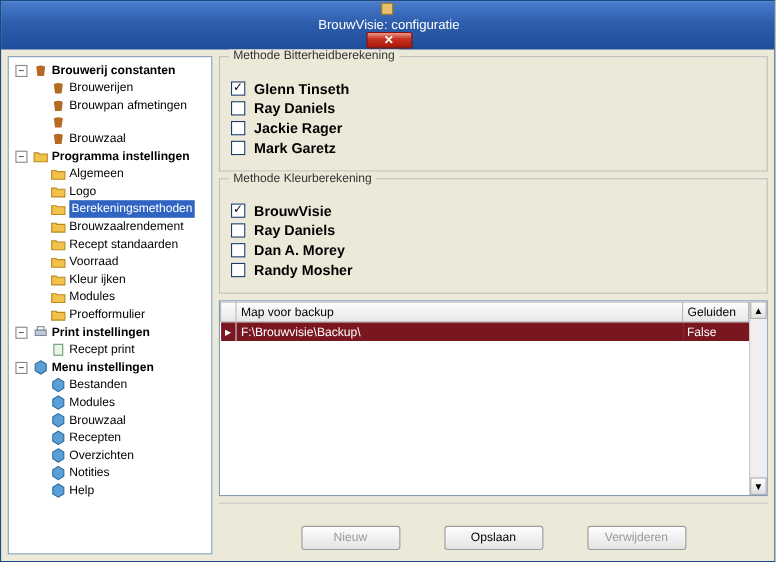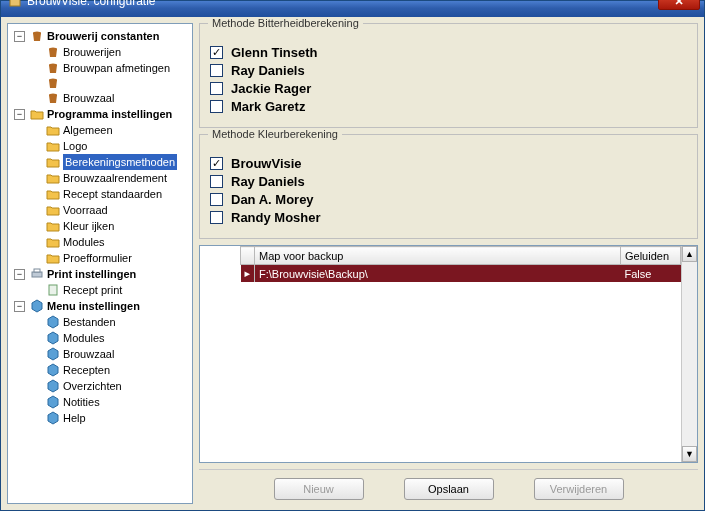--- a/index.html
+++ b/index.html
@@ -14,27 +14,28 @@
   }
   .window {
     width: 705px;
     height: 511px;
     border: 1px solid #1b4a80;
     background: #ece9d8;
     display: flex;
     flex-direction: column;
   }
   .titlebar {
-    height: 16px;
+    height: 44px;
     background: linear-gradient(#4a7dcf, #2e5dac 45%, #1f4e9c);
     color: #fff;
     display: flex;
     align-items: center;
     padding: 0 4px 16px 6px;
     font-size: 12px;
+    flex-direction: column;
   }
   .titlebar .icon {
     width: 16px; height: 16px; margin-right: 4px;
     display: inline-flex; align-items: center; justify-content: center;
   }
   .titlebar .title { flex: 1; }
   .close-btn {
     width: 42px; height: 18px;
     background: linear-gradient(#e89a8e, #c83420 40%, #a8180a);
     border: 1px solid #8a1005;
@@ -112,21 +113,21 @@
     font-size: 11px; color: #000; line-height: 1;
   }
   .checkrow .clabel { font-size: 13px; font-weight: bold; }
   .grid-wrap {
     flex: 1; min-height: 0;
     background: #fff;
     border: 1px solid #7f9db9;
     display: flex;
     position: relative;
   }
-  .grid-body { flex: 1; overflow: hidden; padding-left: 40px; }
+  .grid-body { flex: 1; overflow: hidden; }
   table.grid { border-collapse: collapse; width: 100%; table-layout: fixed; }
   table.grid th {
     background: linear-gradient(#fdfdfd, #e6e6e6);
     border: 1px solid #b8b8b8;
     font-weight: normal; text-align: left;
     font-size: 11px; padding: 2px 4px; height: 18px;
   }
   table.grid td {
     font-size: 11px; padding: 2px 4px; height: 16px; color: #fff;
   }
@@ -140,21 +141,21 @@
     display: flex; flex-direction: column; align-items: center;
   }
   .vscroll .arrow {
     width: 100%; height: 16px; background: linear-gradient(#fdfdfd,#dedede);
     border: 1px solid #b0b0b0; display:flex;align-items:center;justify-content:center;
     font-size:9px; cursor:pointer;
   }
   .vscroll .track { flex:1; }
   .button-row {
     display: flex; justify-content: center; gap: 40px;
-    padding: 8px 0 4px 0;
+    padding: 20px 0 4px 0;
     border-top: 1px solid #c8c8c8;
   }
   .btn {
     min-width: 90px; height: 22px;
     background: linear-gradient(#fdfdfd,#e4e4e4);
     border: 1px solid #9c9c9c; border-radius: 3px;
     font-size: 11px; display:flex;align-items:center;justify-content:center;
     cursor:pointer;
   }
   .btn.disabled { color: #9a9a9a; cursor: default; }

